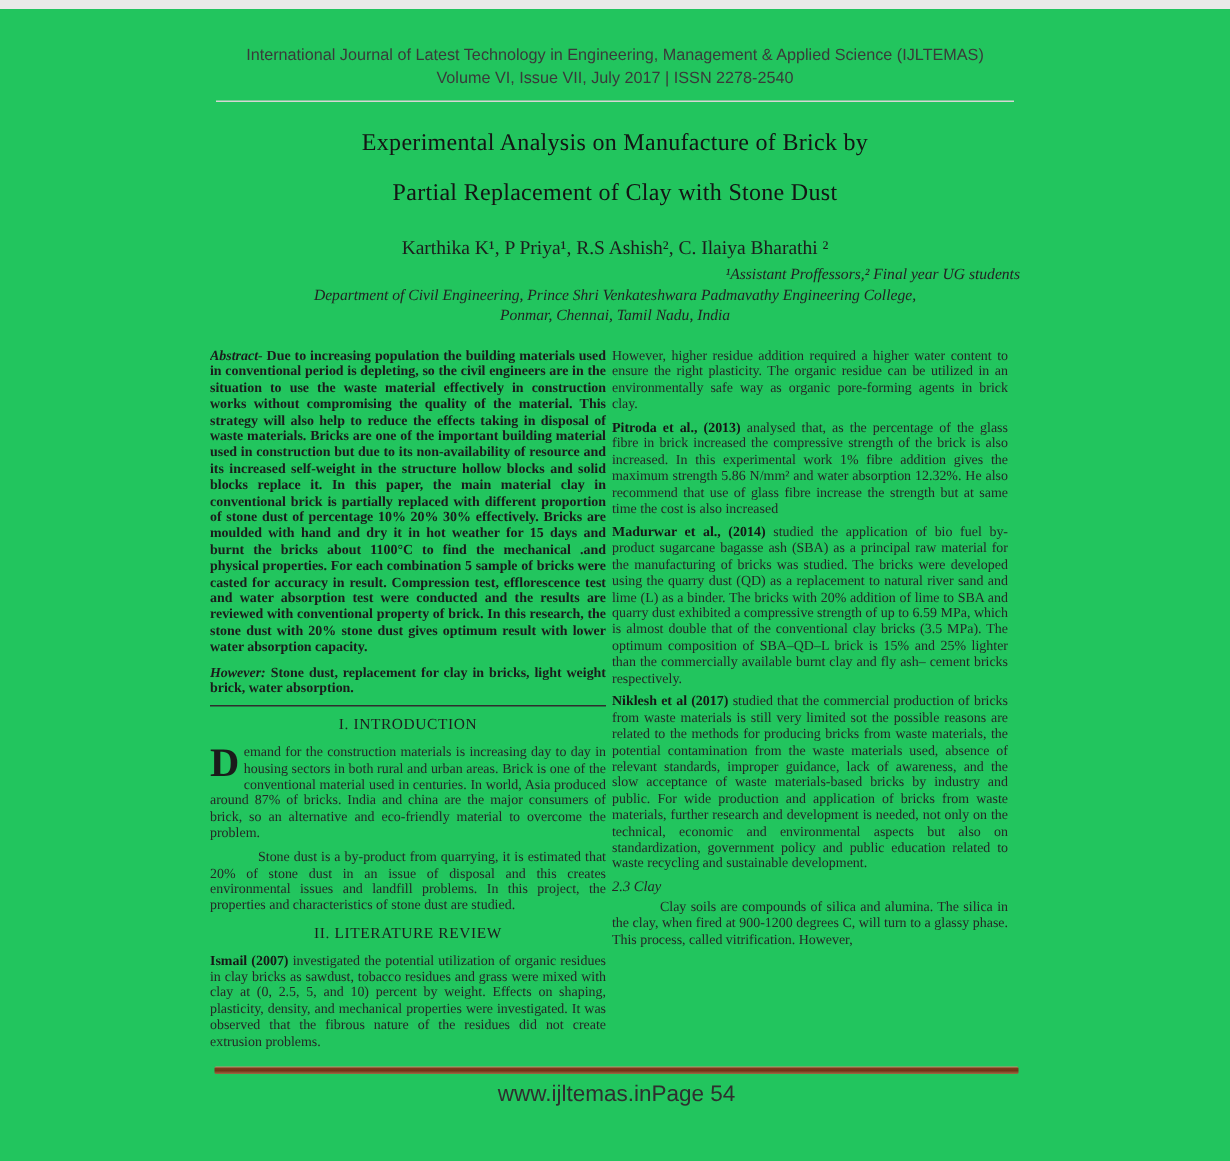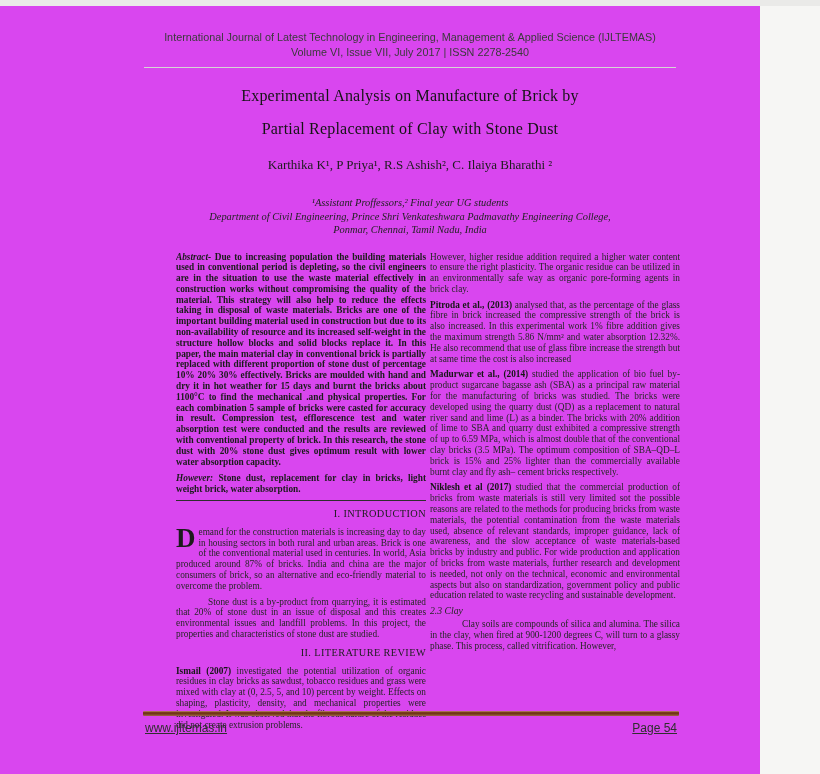--- a/index.html
+++ b/index.html
@@ -6,22 +6,22 @@
   html, body { margin: 0; padding: 0; }
   body {
     width: 820px; height: 774px;
     background: #f6f6f4;
     font-family: "Liberation Serif", serif;
     color: #222;
     overflow: hidden;
   }
   .canvas {
     position: relative;
-    width: 760px; height: 774px;
-    background: #d946ef;
+    width: 820px; height: 774px;
+    background: #22c55e;
   }
   .top-strip {
     position: absolute; top: 0; left: 0;
     width: 820px; height: 6px;
     background: #eaeae8;
   }
   .page {
     position: absolute;
     left: 140px; top: 30px;
     width: 540px;
@@ -35,42 +35,41 @@
     margin: 11px 0 0 0;
     text-align: center;
     font-size: 16px; line-height: 33px;
     font-weight: normal;
     color: #141414;
     letter-spacing: 0.2px;
   }
   
   .authors { text-align: center; font-size: 13px; margin-top: 12px; color: #1c1c1c; }
   .affil { text-align: center; font-style: italic; font-size: 10.4px; line-height: 13.5px; color: #222; }
-  .affil.roles { margin-top: 23px; }
+  .affil.roles { margin-top: 4px; text-align: right; }
   
   .columns {
     display: flex; gap: 4px;
     margin-top: 15px;
     height: 486px;
     overflow: hidden;
-    margin-left: 36px;
   }
   .col {
     width: 264px;
     font-size: 9.3px; line-height: 10.8px;
     text-align: justify;
     color: #262626;
   }
   .col p { margin: 0 0 5px 0; }
   .abstract-para { font-weight: bold; color: #1b1b1b; }
   .keywords-para { font-weight: bold; color: #1b1b1b; margin-top: 6px !important; }
   .kw-label { font-style: italic; }
   .kw-rule { border: none; border-top: 1.6px solid #2e2e2e; margin: 1px 0 8px 0; }
   .section-heading {
-    text-align: right; font-weight: normal;
+    text-align: center; font-weight: normal;
     font-size: 10.3px; letter-spacing: 0.4px;
     margin: 8px 0 7px 0; color: #1d1d1d;
   }
   .dropcap {
     float: left;
     font-size: 27px; line-height: 21px;
     padding: 1px 3px 0 0;
     font-weight: bold;
     color: #1b1b1b;
   }
@@ -78,26 +77,25 @@
   .cite-lead { font-weight: bold; color: #161616; }
   .subheading { font-style: italic; font-size: 9.7px; margin: 2px 0 2px 0; }
   
   .footer { position: absolute; left: 143px; top: 711px; width: 536px; }
   .footer-rule {
     height: 5px; width: 100%;
     background: linear-gradient(to bottom, #c39572 0%, #7c3c1c 25%, #6f3416 55%, #a06a44 100%);
     border-radius: 1px;
   }
   .footer-row {
-    display: flex; justify-content: space-between;
+    display: flex; justify-content: center;
     font-family: "Liberation Sans", sans-serif;
-    font-size: 12px; color: #2f2f2f;
+    font-size: 15px; color: #2f2f2f;
     margin-top: 5px;
     padding: 0 2px;
-    text-decoration: underline;
   }
 </style>
 </head>
 <body>
 
 <div class="canvas">
   <div class="top-strip"></div>
 
   <div class="page">
 

